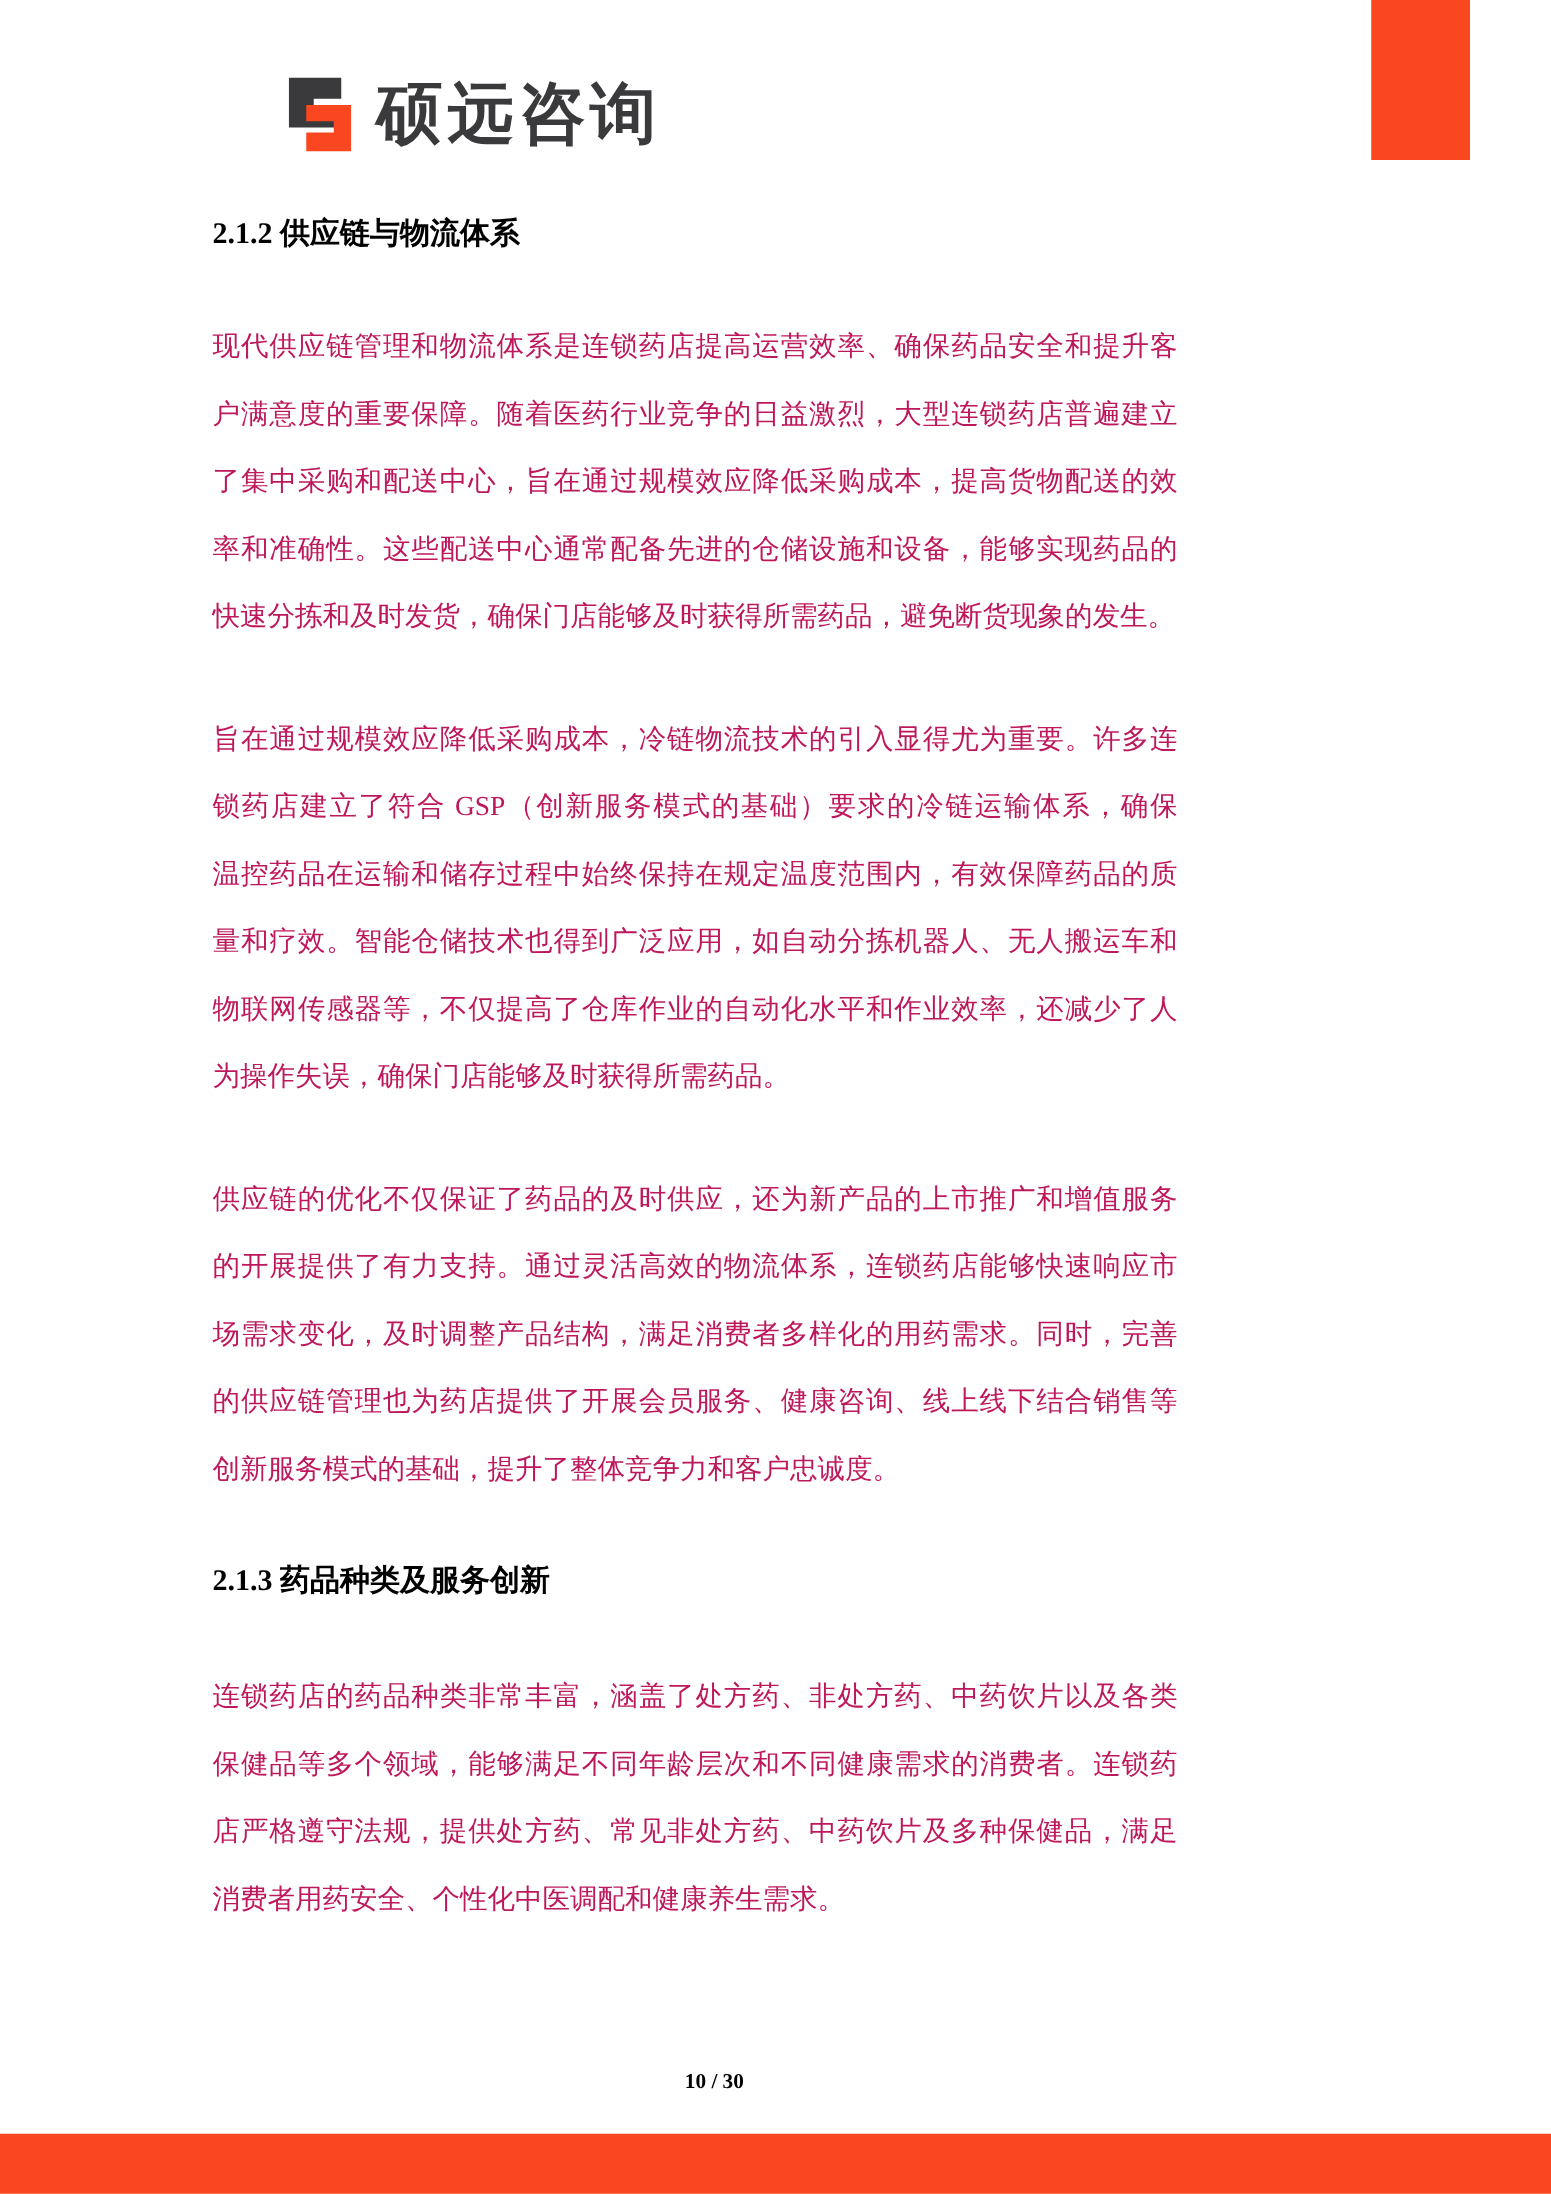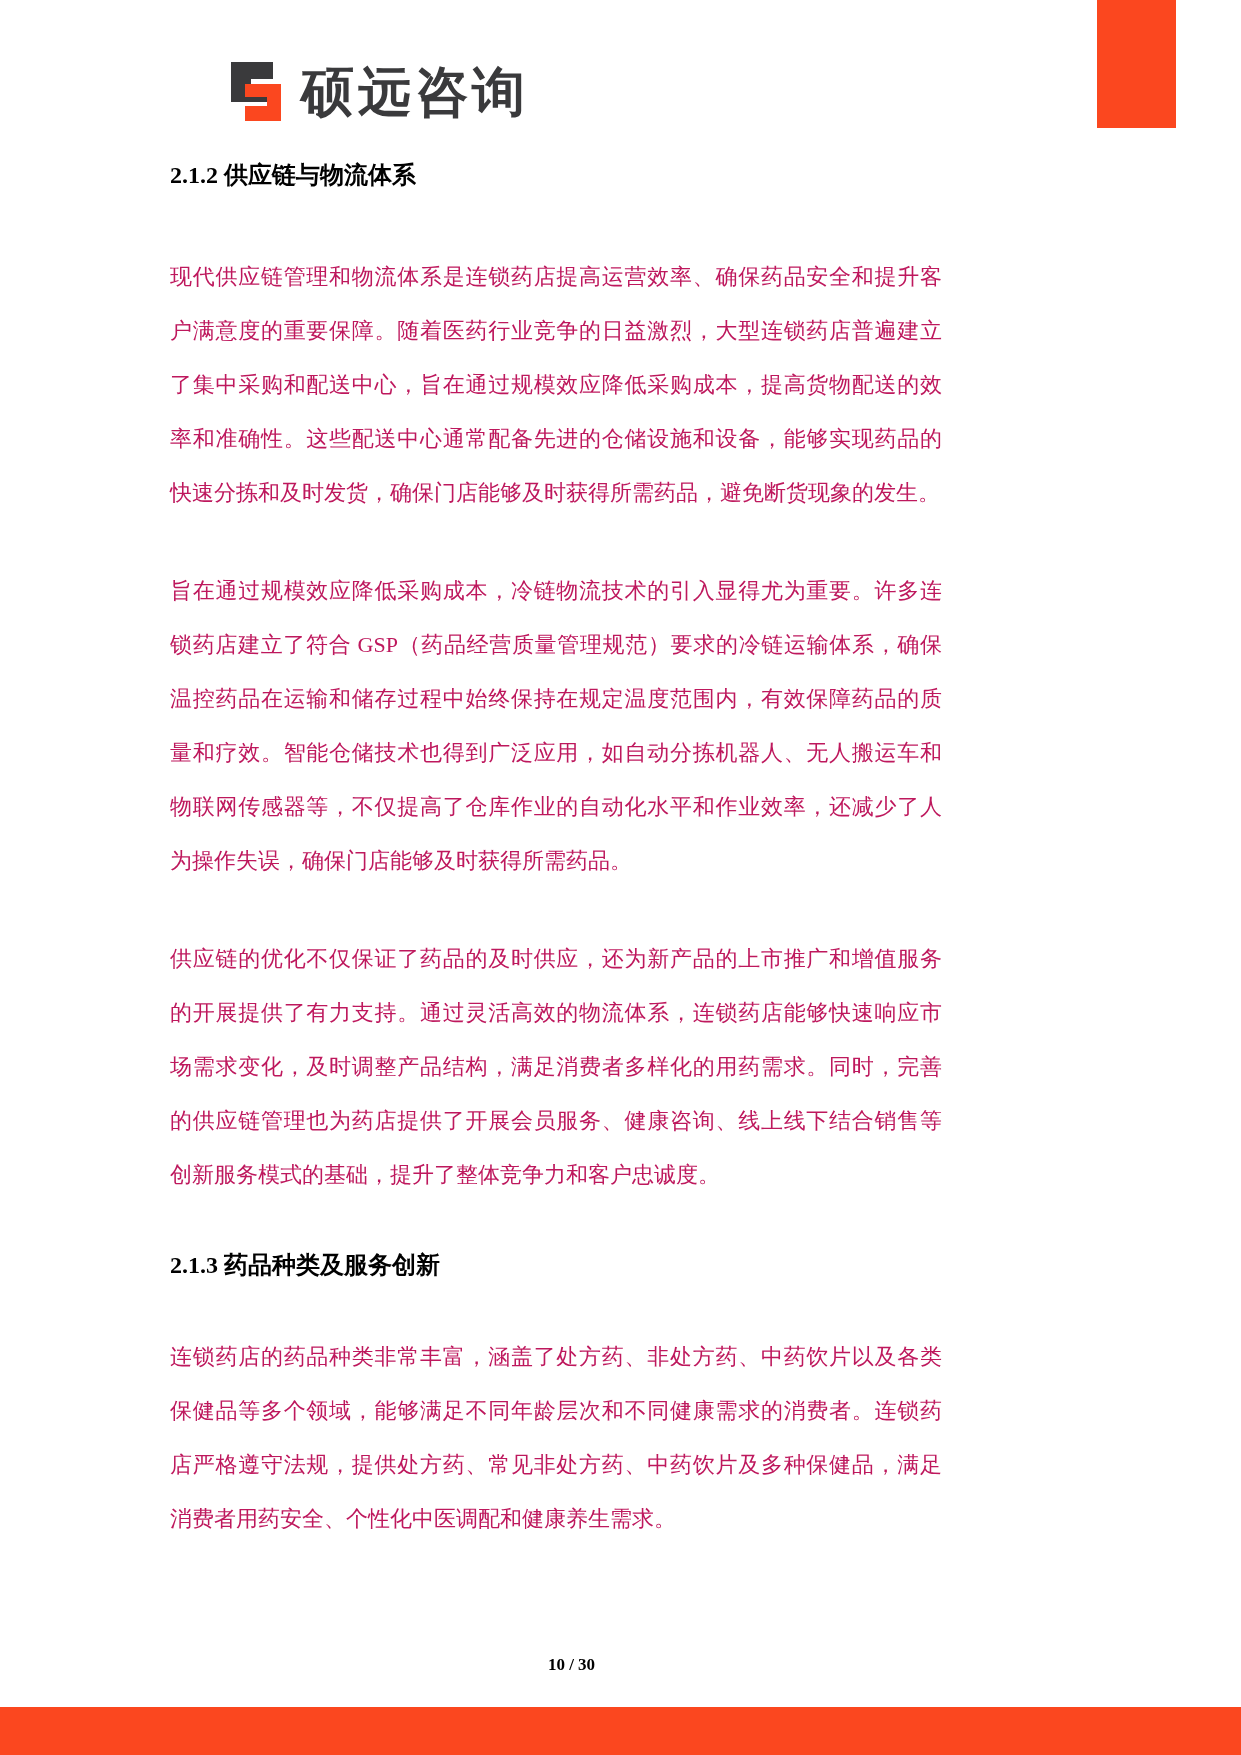--- a/index.html
+++ b/index.html
@@ -52,33 +52,33 @@
 <header class="logo">
   <span class="logo-icon">
     <svg width="50" height="60" viewBox="0 0 50 60" xmlns="http://www.w3.org/2000/svg">
       <path fill="#3a3a3c" d="M0,0 H42 V17 H20 V25 H42 V40 H0 Z"></path>
       <path fill="#FB471F" d="M14,22 H50 V59 H14 V44 H36 V35 H14 Z"></path>
     </svg>
   </span>
   <span class="logo-text">硕远咨询</span>
 </header>
 
-<h2 class="heading" style="top:160px">2.1.2 供应链与物流体系</h2>
+<h2 class="heading" style="top:172px">2.1.2 供应链与物流体系</h2>
 
 <div class="para" style="top:250px">
   <div class="line">现代供应链管理和物流体系是连锁药店提高运营效率、确保药品安全和提升客</div>
   <div class="line">户满意度的重要保障。随着医药行业竞争的日益激烈，大型连锁药店普遍建立</div>
   <div class="line">了集中采购和配送中心，旨在通过规模效应降低采购成本，提高货物配送的效</div>
   <div class="line">率和准确性。这些配送中心通常配备先进的仓储设施和设备，能够实现药品的</div>
   <div class="line pl">快速分拣和及时发货，确保门店能够及时获得所需药品，避免断货现象的发生。</div>
 </div>
 
 <div class="para" style="top:564px">
   <div class="line">旨在通过规模效应降低采购成本，冷链物流技术的引入显得尤为重要。许多连</div>
-  <div class="line">锁药店建立了符合 GSP（药品经营质量管理规范）要求的冷链运输体系，确保</div>
+  <div class="line">锁药店建立了符合 GSP（创新服务模式的基础）要求的冷链运输体系，确保</div>
   <div class="line">温控药品在运输和储存过程中始终保持在规定温度范围内，有效保障药品的质</div>
   <div class="line">量和疗效。智能仓储技术也得到广泛应用，如自动分拣机器人、无人搬运车和</div>
   <div class="line">物联网传感器等，不仅提高了仓库作业的自动化水平和作业效率，还减少了人</div>
   <div class="line pl">为操作失误，确保门店能够及时获得所需药品。</div>
 </div>
 
 <div class="para" style="top:932px">
   <div class="line">供应链的优化不仅保证了药品的及时供应，还为新产品的上市推广和增值服务</div>
   <div class="line">的开展提供了有力支持。通过灵活高效的物流体系，连锁药店能够快速响应市</div>
   <div class="line">场需求变化，及时调整产品结构，满足消费者多样化的用药需求。同时，完善</div>

